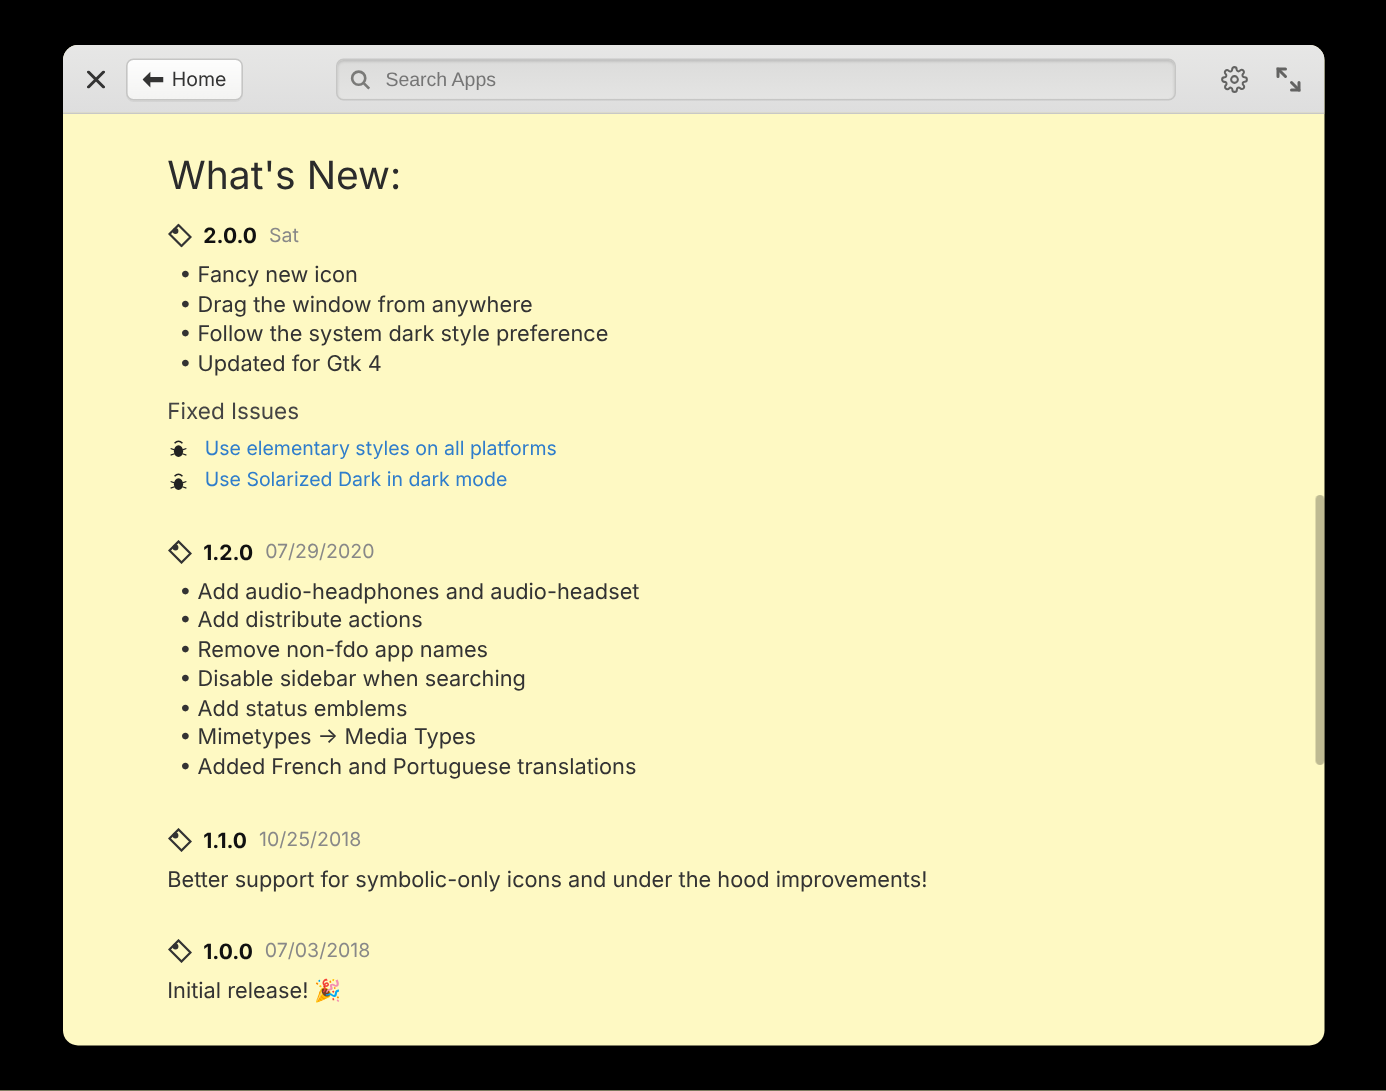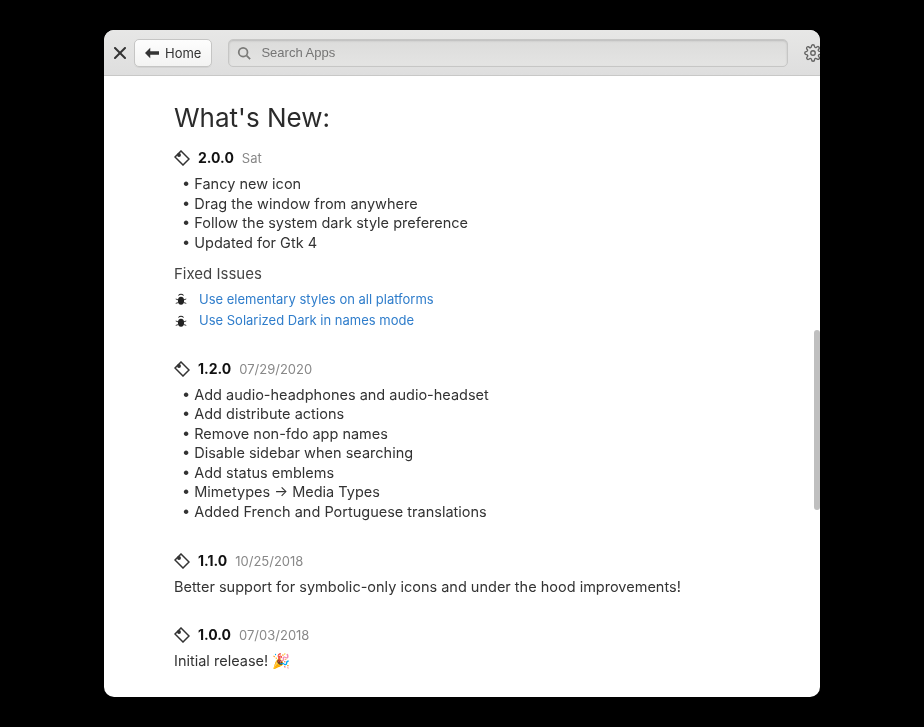--- a/index.html
+++ b/index.html
@@ -9,23 +9,23 @@
     background: #000;
     font-family: -apple-system, "Helvetica Neue", "Segoe UI", "Inter", "Ubuntu", sans-serif;
     width: 924px;
     height: 727px;
     overflow: hidden;
     display: flex;
     align-items: center;
     justify-content: center;
   }
   .window {
-    width: 716px;
+    width: 841px;
     height: 667px;
-    background: #ffffff;
+    background: #fef9c3;
     border-radius: 10px;
     box-shadow: 0 6px 30px rgba(0,0,0,0.6);
     display: flex;
     flex-direction: column;
     overflow: hidden;
     position: relative;
   }
   .titlebar {
     height: 46px;
     background: linear-gradient(#e7e7e6, #dedede);
@@ -103,21 +103,21 @@
   }
   h2.page-title {
     font-weight: 400;
     font-size: 26px;
     color: #2b2b2b;
     margin: 10px 0 16px 0;
   }
   .release { margin-bottom: 30px; }
   .rel-head {
     display: flex;
-    align-items: flex-end;
+    align-items: flex-start;
     gap: 8px;
     font-size: 14px;
   }
   .rel-head svg { width: 16px; height: 16px; color:#333; }
   .rel-version { font-weight: 700; color:#111; }
   .rel-date { color: #888; font-size: 13px; }
   .rel-body {
     margin-top: 8px;
     font-size: 14.5px;
     color: #333;
@@ -232,21 +232,21 @@
         </div>
         <div class="issue">
           <svg viewBox="0 0 16 16" fill="currentColor">
               <ellipse cx="8" cy="10" rx="3.5" ry="4.5"></ellipse>
               <path d="M5 4 Q8 1 11 4" fill="none" stroke="currentColor" stroke-width="1.2"></path>
               <line x1="2" y1="8" x2="5" y2="9" stroke="currentColor" stroke-width="1"></line>
               <line x1="14" y1="8" x2="11" y2="9" stroke="currentColor" stroke-width="1"></line>
               <line x1="2" y1="13" x2="5" y2="12" stroke="currentColor" stroke-width="1"></line>
               <line x1="14" y1="13" x2="11" y2="12" stroke="currentColor" stroke-width="1"></line>
             </svg>
-          <a>Use Solarized Dark in names mode</a>
+          <a>Use Solarized Dark in dark mode</a>
         </div>
       </div>
     </div>
 
     <div class="release">
       <div class="rel-head">
         <svg viewBox="0 0 16 16" fill="none" stroke="currentColor" stroke-width="1.5">
             <path d="M1 7 L7 1 L15 9 L9 15 L1 7 Z"></path>
             <circle cx="5" cy="5" r="1.2" fill="currentColor"></circle>
           </svg>

